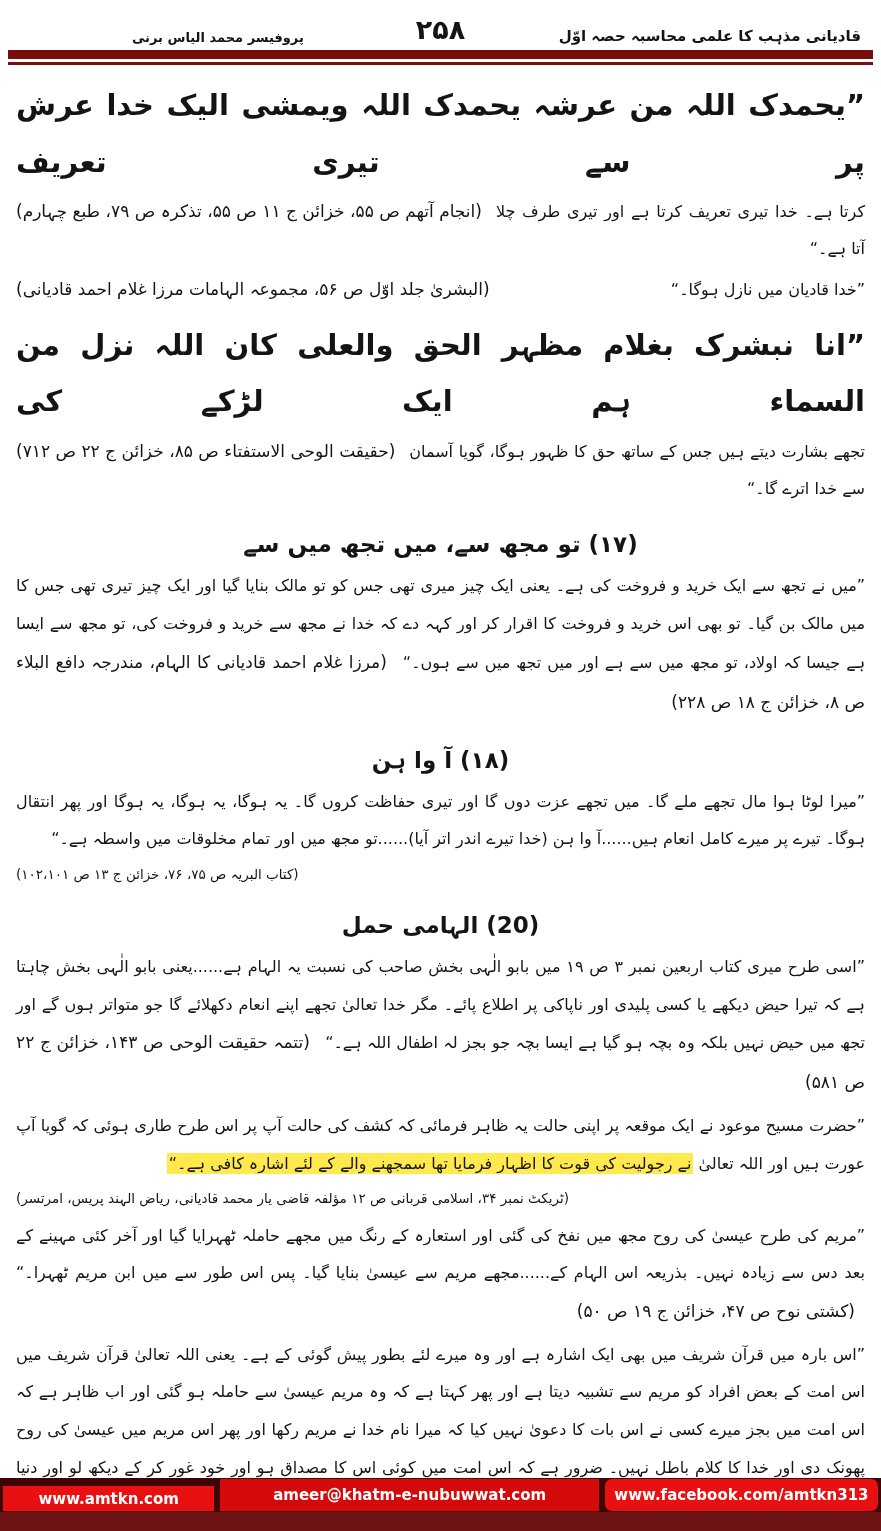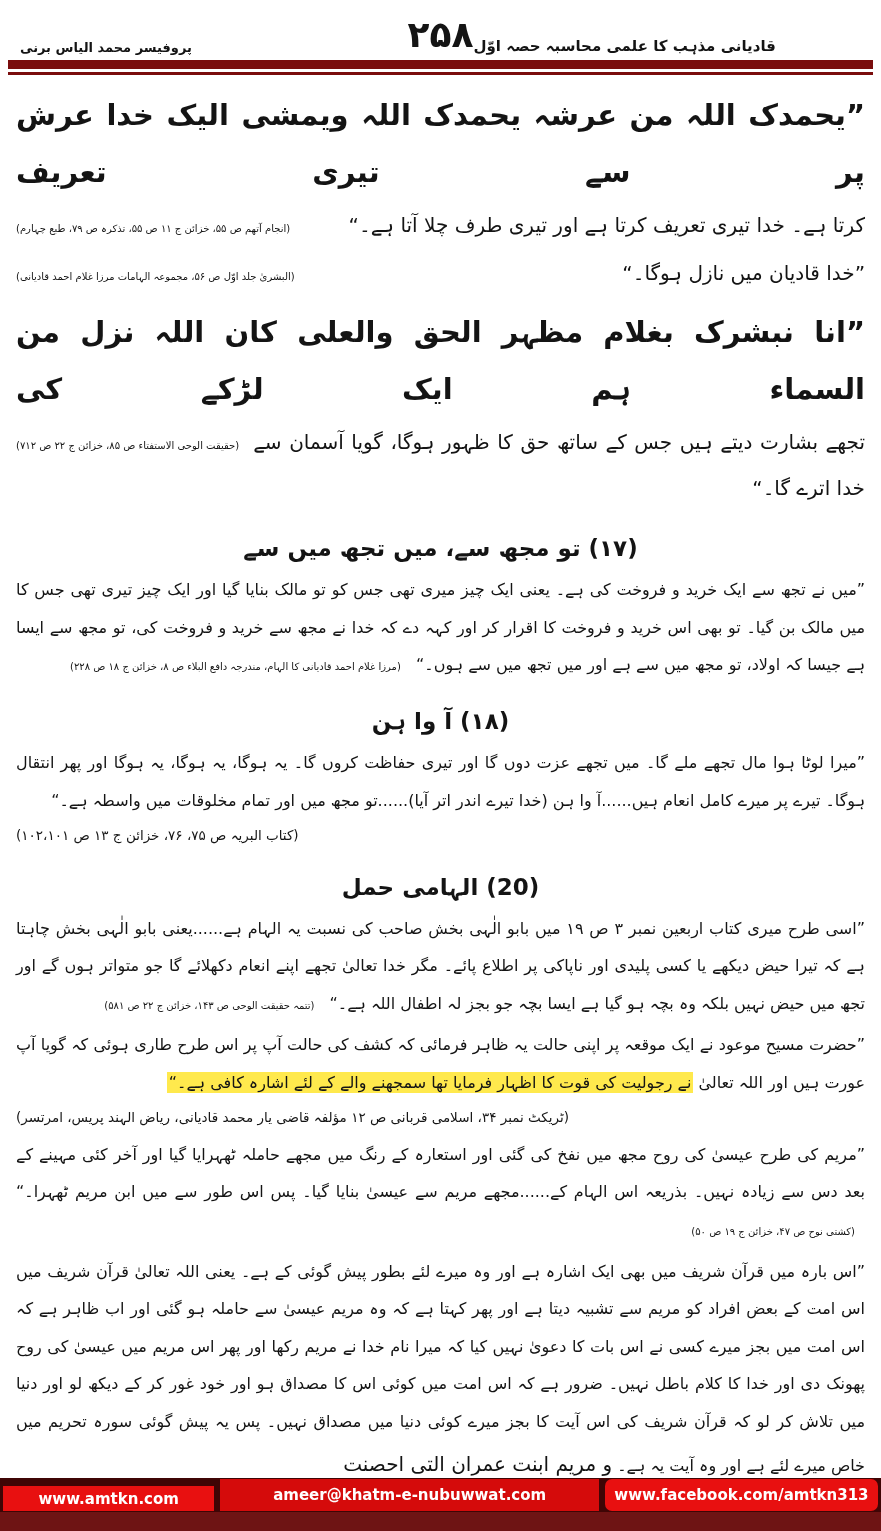--- a/index.html
+++ b/index.html
@@ -15,44 +15,44 @@
     width:881px; height:1531px;
     background:#ffffff;
   }
 
   
   .header { padding-top:14px; }
   .header-row {
     display:flex; align-items:flex-end;
     margin:0 20px 4px;
   }
-  .hdr-left  { flex:1; text-align:left;  font-size:13px; font-weight:bold; }
-  .hdr-page  { font-size:36px; font-weight:bold; letter-spacing:2px; }
-  .hdr-right { flex:1; font-size:15px; font-weight:bold; }
+  .hdr-left  { flex:1; text-align:center;  font-size:13px; font-weight:bold; }
+  .hdr-page  { font-size:27px; font-weight:bold; letter-spacing:2px; }
+  .hdr-right { flex:1; text-align:right; font-size:15px; font-weight:bold; }
   .bar-thick { height:9px;  background:#7a0d0d; margin:5px 8px 0; }
   .bar-thin  { height:3px;  background:#7a0d0d; margin:3px 8px 0; }
 
   
   .content {
     direction:rtl;
     margin:12px 16px 0;
     text-align:justify;
   }
   .bigquote {
     font-size:29px; font-weight:bold;
     line-height:1.95;
     text-align:justify; text-align-last:justify;
     margin-top:8px;
   }
   .refrow {
     display:flex; justify-content:space-between; align-items:baseline;
     line-height:2.3; margin-top:2px;
   }
-  .refrow .txt { font-size:20px; }
-  .ref { font-size:10px; }
+  .refrow .txt { font-size:16px; }
+  .ref { font-size:17px; }
   .refrow .ref { white-space:nowrap; margin-right:14px; }
   .heading {
     text-align:center; text-align-last:center;
     font-size:23px; font-weight:bold;
     margin:24px 0 10px;
   }
   .para {
     font-size:16px; line-height:2.35;
     text-align:justify;
     margin-top:4px;

